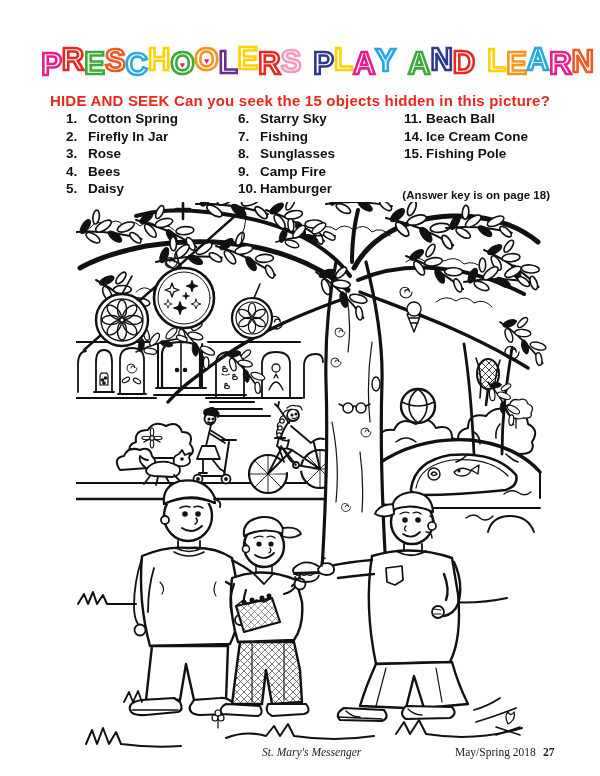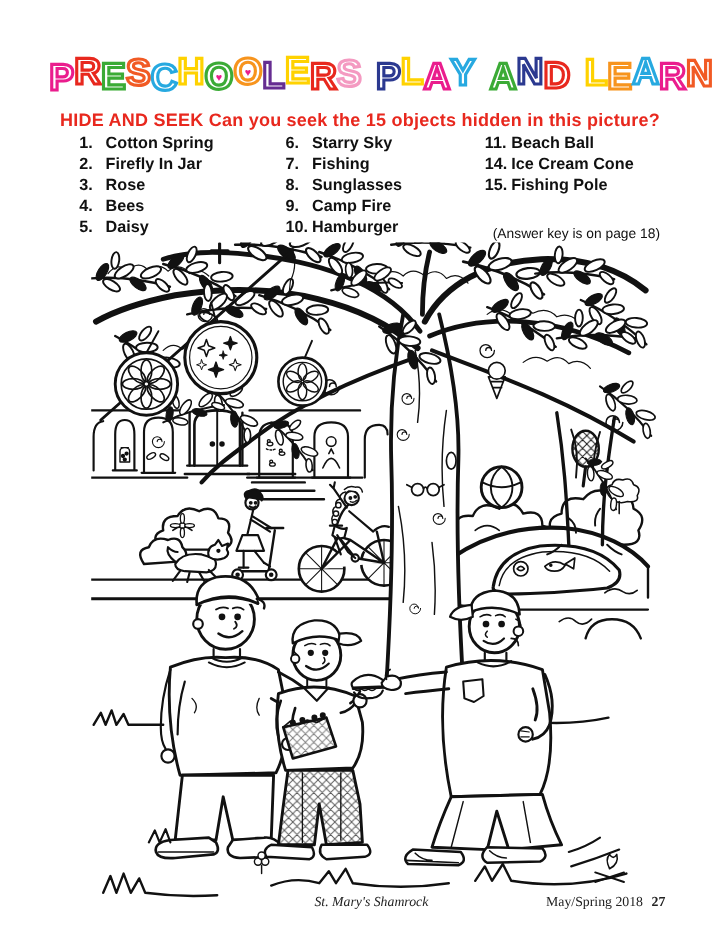--- a/index.html
+++ b/index.html
@@ -37,21 +37,21 @@
   .list-col.c1{width:172px;}
   .list-col.c2{width:166px;}
   .list-col.c3{width:148px;}
   .list-item{
     display:flex;flex-direction:row;
     font-size:13.5px;font-weight:bold;color:#111;line-height:17.6px;
   }
   .list-item .num{width:22px;flex:none;}
   .answer-note{
     position:absolute;top:189px;right:50px;
-    font-size:11.5px;font-weight:normal;color:#111;
+    font-size:11.5px;font-weight:bold;color:#111;
   }
   
   .scene{position:absolute;left:76px;top:202px;width:472px;height:552px;}
   .scene svg{display:block;width:472px;height:552px;}
   
   .footer{position:absolute;top:746px;left:0;width:600px;height:16px;
     font-family:"Liberation Serif",serif;font-size:11.5px;color:#222;}
   .footer .mag{position:absolute;left:262px;font-style:italic;}
   .footer .issue{position:absolute;left:455px;font-weight:normal;}
   .footer .pagenum{position:absolute;left:543px;font-weight:bold;}
@@ -512,16 +512,16 @@
     </g>
     <g stroke-width="1.6">
       <path d="M420,533 L444,525 M420,525 L444,533"></path>
       <path d="M432,522 q-4,-8 0,-12 q3,5 6,0 q2,8 -6,12" stroke-width="1.3"></path>
     </g>
   </g>
 </svg>
 </div>
 
 <div class="footer">
-  <span class="mag">St. Mary's Shamrock</span>
+  <span class="mag">St. Mary's Messenger</span>
   <span class="issue">May/Spring 2018</span>
   <span class="pagenum">27</span>
 </div>
 
 </body></html>

